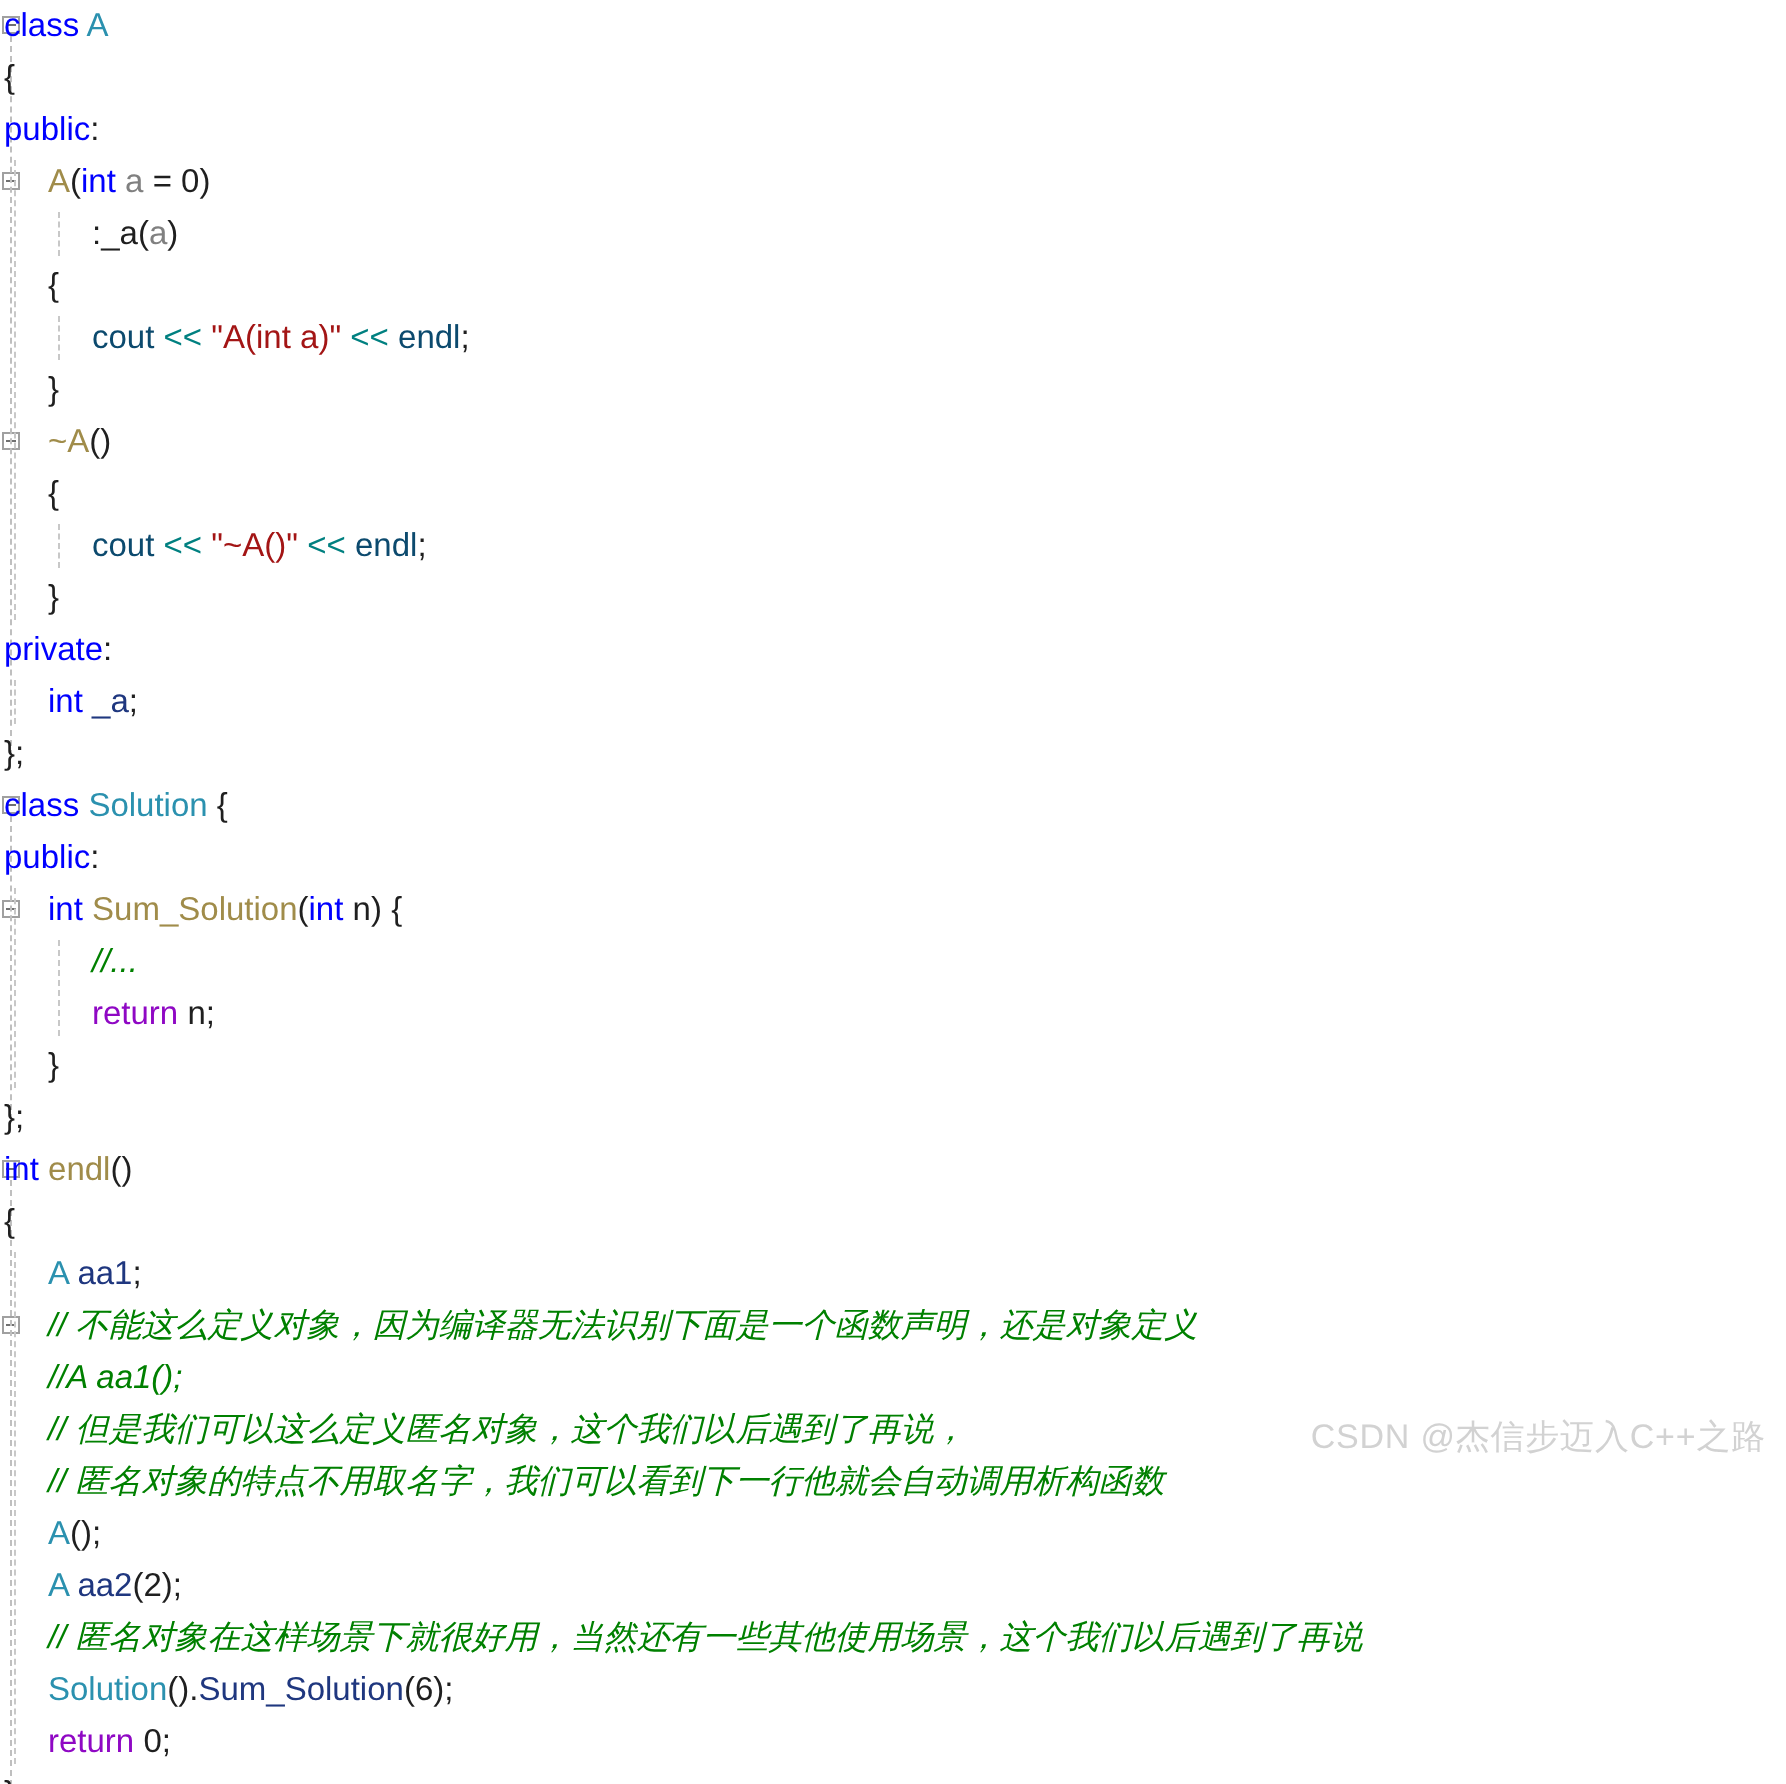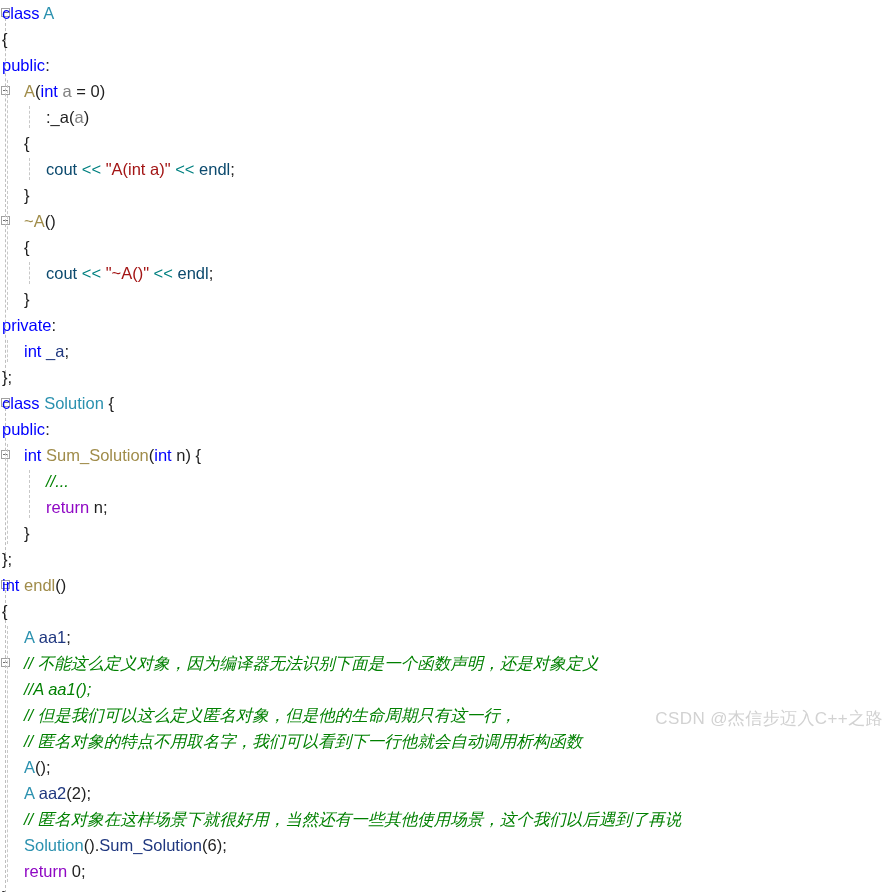--- a/index.html
+++ b/index.html
@@ -150,21 +150,21 @@
       <div class="line" style="top: 442px; padding-left: 24px;"><span class="txt kw">int</span><span class="txt plain"> </span><span class="txt fn">Sum_Solution</span><span class="txt plain">(</span><span class="txt kw">int</span><span class="txt plain"> </span><span class="txt plain">n</span><span class="txt plain">) {</span></div>
       <div class="line" style="top: 468px; padding-left: 46px;"><span class="txt cmt">//...</span></div>
       <div class="line" style="top: 494px; padding-left: 46px;"><span class="txt ret">return</span><span class="txt plain"> </span><span class="txt plain">n</span><span class="txt plain">;</span></div>
       <div class="line" style="top: 520px; padding-left: 24px;"><span class="txt plain">}</span></div>
       <div class="line" style="top: 546px; padding-left: 2px;"><span class="txt plain">};</span></div>
       <div class="line" style="top: 572px; padding-left: 2px;"><span class="txt kw">int</span><span class="txt plain"> </span><span class="txt fn">endl</span><span class="txt plain">()</span></div>
       <div class="line" style="top: 598px; padding-left: 2px;"><span class="txt plain">{</span></div>
       <div class="line" style="top: 624px; padding-left: 24px;"><span class="txt type">A</span><span class="txt plain"> </span><span class="txt var">aa1</span><span class="txt plain">;</span></div>
       <div class="line" style="top: 650px; padding-left: 24px;"><span class="txt cmt">// 不能这么定义对象，因为编译器无法识别下面是一个函数声明，还是对象定义</span></div>
       <div class="line" style="top: 676px; padding-left: 24px;"><span class="txt cmt">//A aa1();</span></div>
-      <div class="line" style="top: 702px; padding-left: 24px;"><span class="txt cmt">// 但是我们可以这么定义匿名对象，但是他的生命周期只有这一行，</span></div>
+      <div class="line" style="top: 702px; padding-left: 24px;"><span class="txt cmt">// 但是我们可以这么定义匿名对象，这个我们以后遇到了再说，</span></div>
       <div class="line" style="top: 728px; padding-left: 24px;"><span class="txt cmt">// 匿名对象的特点不用取名字，我们可以看到下一行他就会自动调用析构函数</span></div>
       <div class="line" style="top: 754px; padding-left: 24px;"><span class="txt type">A</span><span class="txt plain">();</span></div>
       <div class="line" style="top: 780px; padding-left: 24px;"><span class="txt type">A</span><span class="txt plain"> </span><span class="txt var">aa2</span><span class="txt plain">(</span><span class="txt num">2</span><span class="txt plain">);</span></div>
       <div class="line" style="top: 806px; padding-left: 24px;"><span class="txt cmt">// 匿名对象在这样场景下就很好用，当然还有一些其他使用场景，这个我们以后遇到了再说</span></div>
       <div class="line" style="top: 832px; padding-left: 24px;"><span class="txt type">Solution</span><span class="txt plain">().</span><span class="txt var">Sum_Solution</span><span class="txt plain">(</span><span class="txt num">6</span><span class="txt plain">);</span></div>
       <div class="line" style="top: 858px; padding-left: 24px;"><span class="txt ret">return</span><span class="txt plain"> </span><span class="txt num">0</span><span class="txt plain">;</span></div>
       <div class="line" style="top: 884px; padding-left: 2px;"><span class="txt plain">}</span></div>
       <div class="guide" style="left: 7px; top: 80px; height: 230px;"></div>
       <div class="guide" style="left: 7px; top: 340px; height: 22px;"></div>
       <div class="guide" style="left: 7px; top: 444px; height: 100px;"></div>

